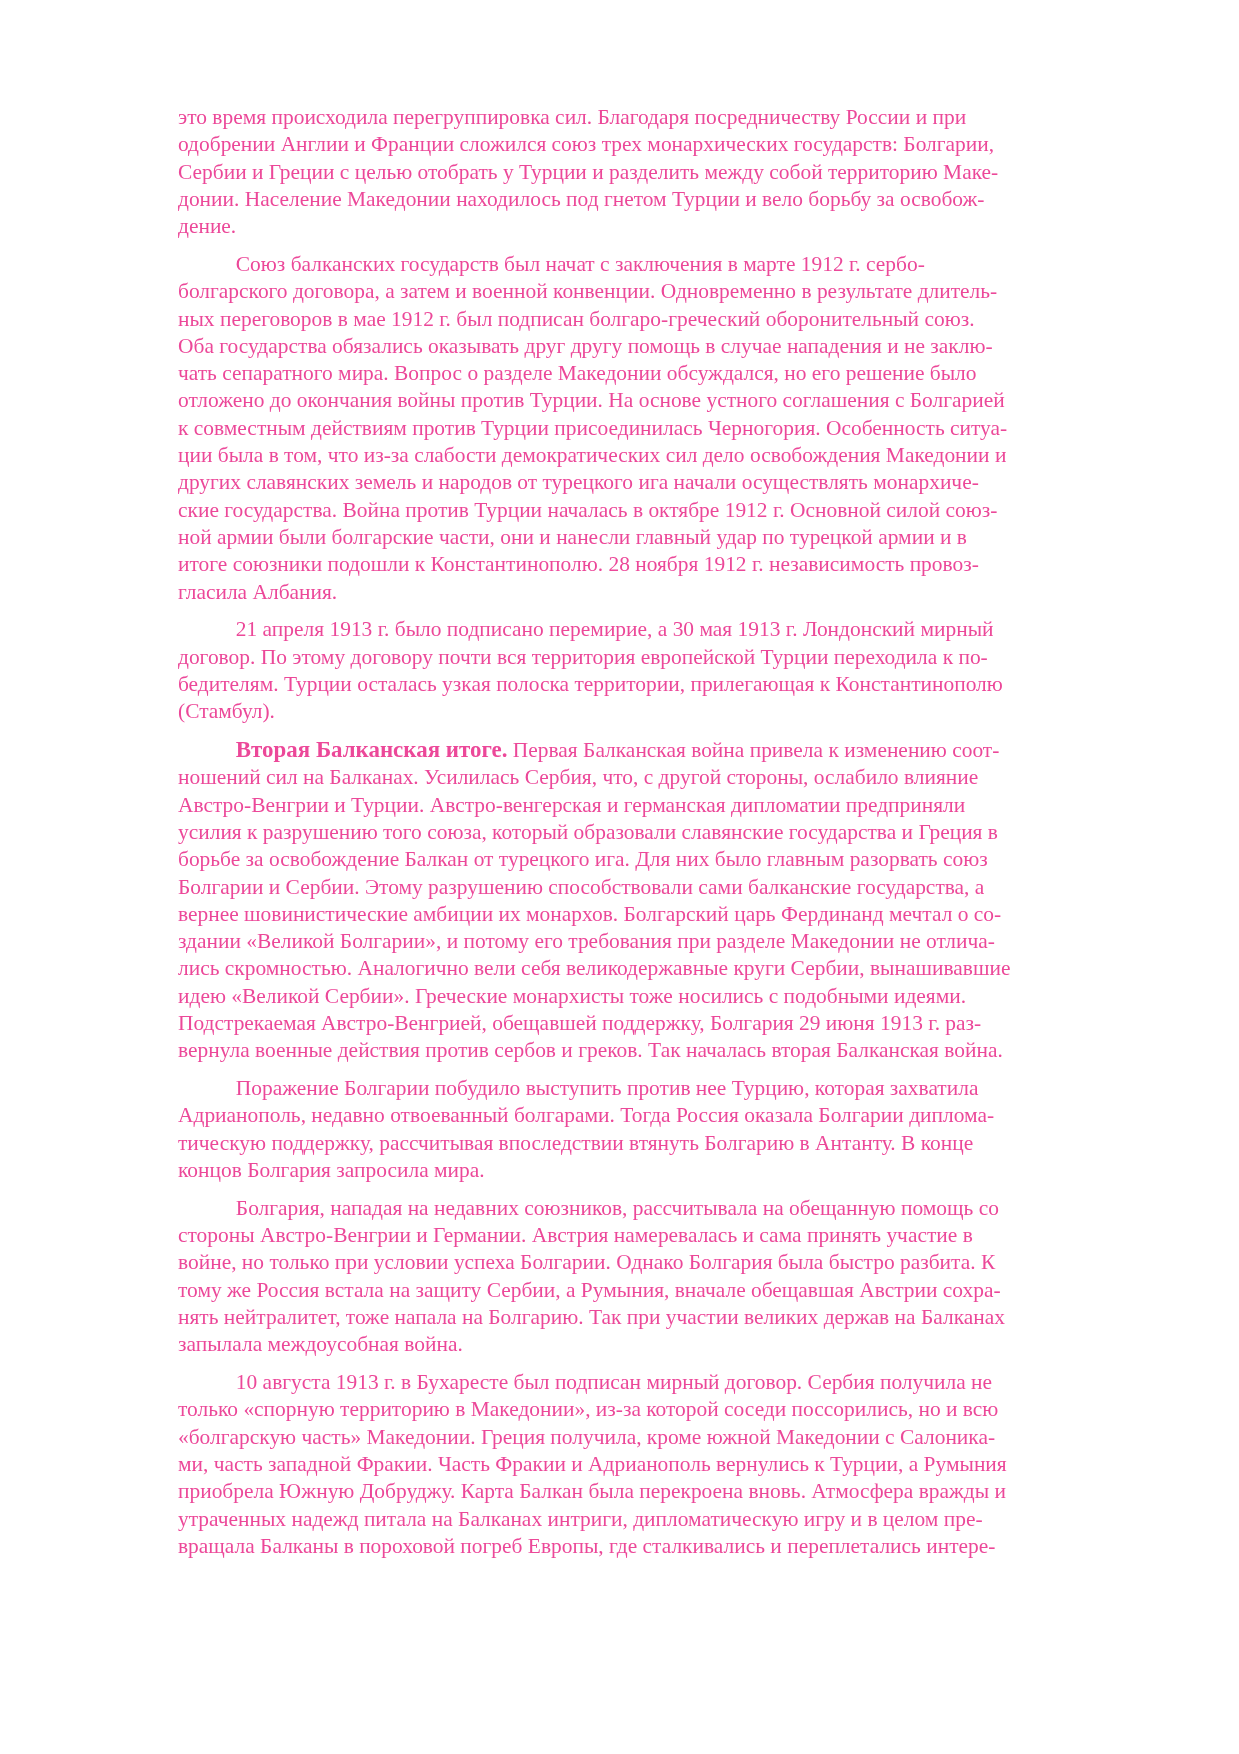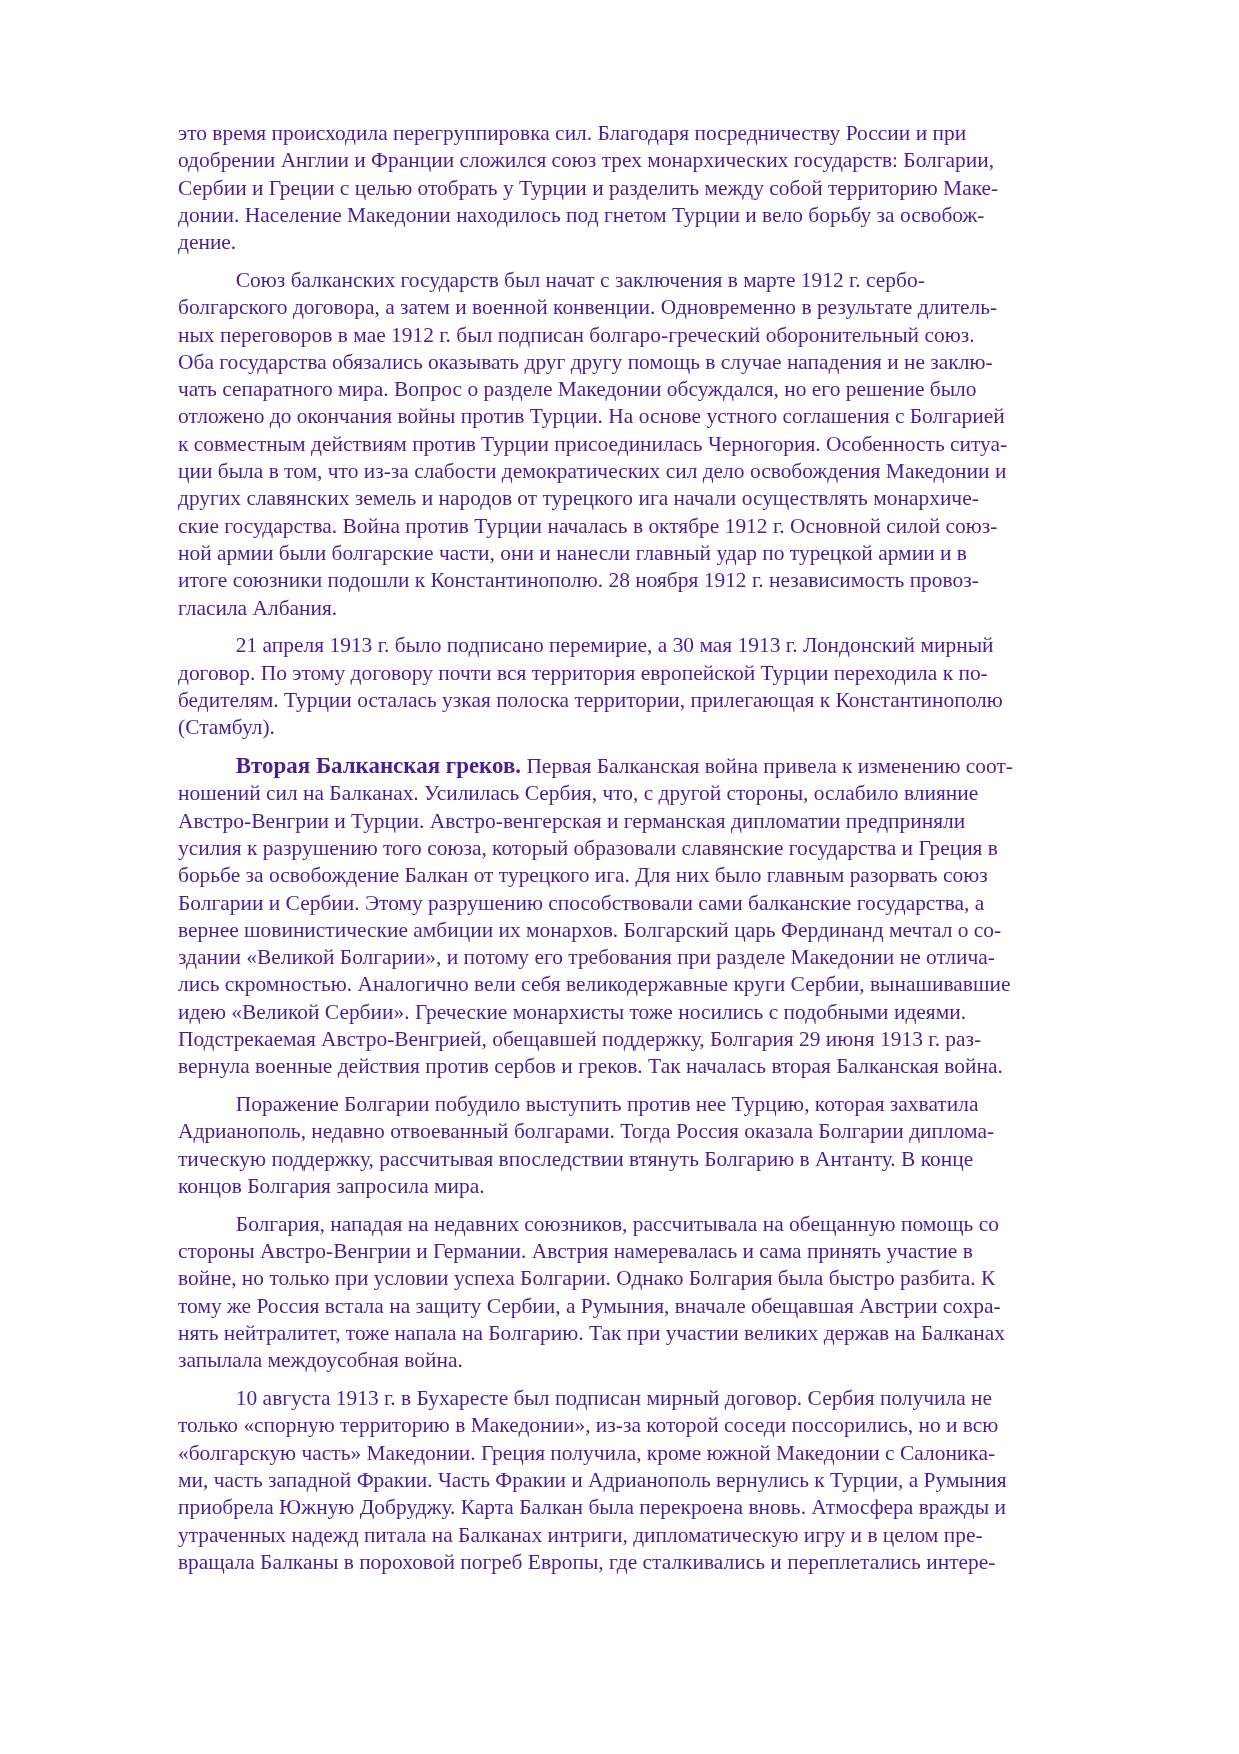--- a/index.html
+++ b/index.html
@@ -1,20 +1,20 @@
 <!DOCTYPE html>
 <html><head>
 <meta charset="utf-8">
 <style>
   html, body { margin: 0; padding: 0; background: #ffffff; }
   body { width: 1239px; height: 1754px; position: relative; overflow: hidden; }
   .page {
-    position: absolute; left: 178px; top: 120px; width: 975px;
+    position: absolute; left: 178px; top: 104px; width: 975px;
     font-family: "Liberation Serif", serif;
-    font-size: 21.5px; line-height: 27.3px; color: #4c1d95;
+    font-size: 21.5px; line-height: 27.3px; color: #ec4899;
   }
   .para { margin: 0 0 10.5px 0; }
   .line { display: block; white-space: nowrap; }
   .line.first { text-indent: 58px; }
   .heading-run { font-weight: bold; font-size: 23px; }
 </style>
 </head>
 <body>
 
 <div class="page">
@@ -43,21 +43,21 @@
   </div>
 
   <div class="para">
     <span class="line first" style="transform: scaleX(0.996923); transform-origin: left center;">21 апреля 1913 г. было подписано перемирие, а 30 мая 1913 г. Лондонский мирный</span>
     <span class="line" style="transform: scaleX(0.996923); transform-origin: left center;">договор. По этому договору почти вся территория европейской Турции переходила к по-</span>
     <span class="line" style="transform: scaleX(0.996923); transform-origin: left center;">бедителям. Турции осталась узкая полоска территории, прилегающая к Константинополю</span>
     <span class="line" style="transform: scaleX(0.996923); transform-origin: left center;">(Стамбул).</span>
   </div>
 
   <div class="para">
-    <span class="line first" style="transform: scaleX(0.996923); transform-origin: left center;"><span class="heading-run">Вторая Балканская греков.</span><span> Первая Балканская война привела к изменению соот-</span></span>
+    <span class="line first" style="transform: scaleX(0.996923); transform-origin: left center;"><span class="heading-run">Вторая Балканская итоге.</span><span> Первая Балканская война привела к изменению соот-</span></span>
     <span class="line" style="transform: scaleX(0.996923); transform-origin: left center;">ношений сил на Балканах. Усилилась Сербия, что, с другой стороны, ослабило влияние</span>
     <span class="line" style="transform: scaleX(0.996923); transform-origin: left center;">Австро-Венгрии и Турции. Австро-венгерская и германская дипломатии предприняли</span>
     <span class="line" style="transform: scaleX(0.996923); transform-origin: left center;">усилия к разрушению того союза, который образовали славянские государства и Греция в</span>
     <span class="line" style="transform: scaleX(0.996923); transform-origin: left center;">борьбе за освобождение Балкан от турецкого ига. Для них было главным разорвать союз</span>
     <span class="line" style="transform: scaleX(0.996923); transform-origin: left center;">Болгарии и Сербии. Этому разрушению способствовали сами балканские государства, а</span>
     <span class="line" style="transform: scaleX(0.996923); transform-origin: left center;">вернее шовинистические амбиции их монархов. Болгарский царь Фердинанд мечтал о со-</span>
     <span class="line" style="transform: scaleX(0.996923); transform-origin: left center;">здании «Великой Болгарии», и потому его требования при разделе Македонии не отлича-</span>
     <span class="line" style="transform: scaleX(0.996923); transform-origin: left center;">лись скромностью. Аналогично вели себя великодержавные круги Сербии, вынашивавшие</span>
     <span class="line" style="transform: scaleX(0.996923); transform-origin: left center;">идею «Великой Сербии». Греческие монархисты тоже носились с подобными идеями.</span>
     <span class="line" style="transform: scaleX(0.996923); transform-origin: left center;">Подстрекаемая Австро-Венгрией, обещавшей поддержку, Болгария 29 июня 1913 г. раз-</span>

